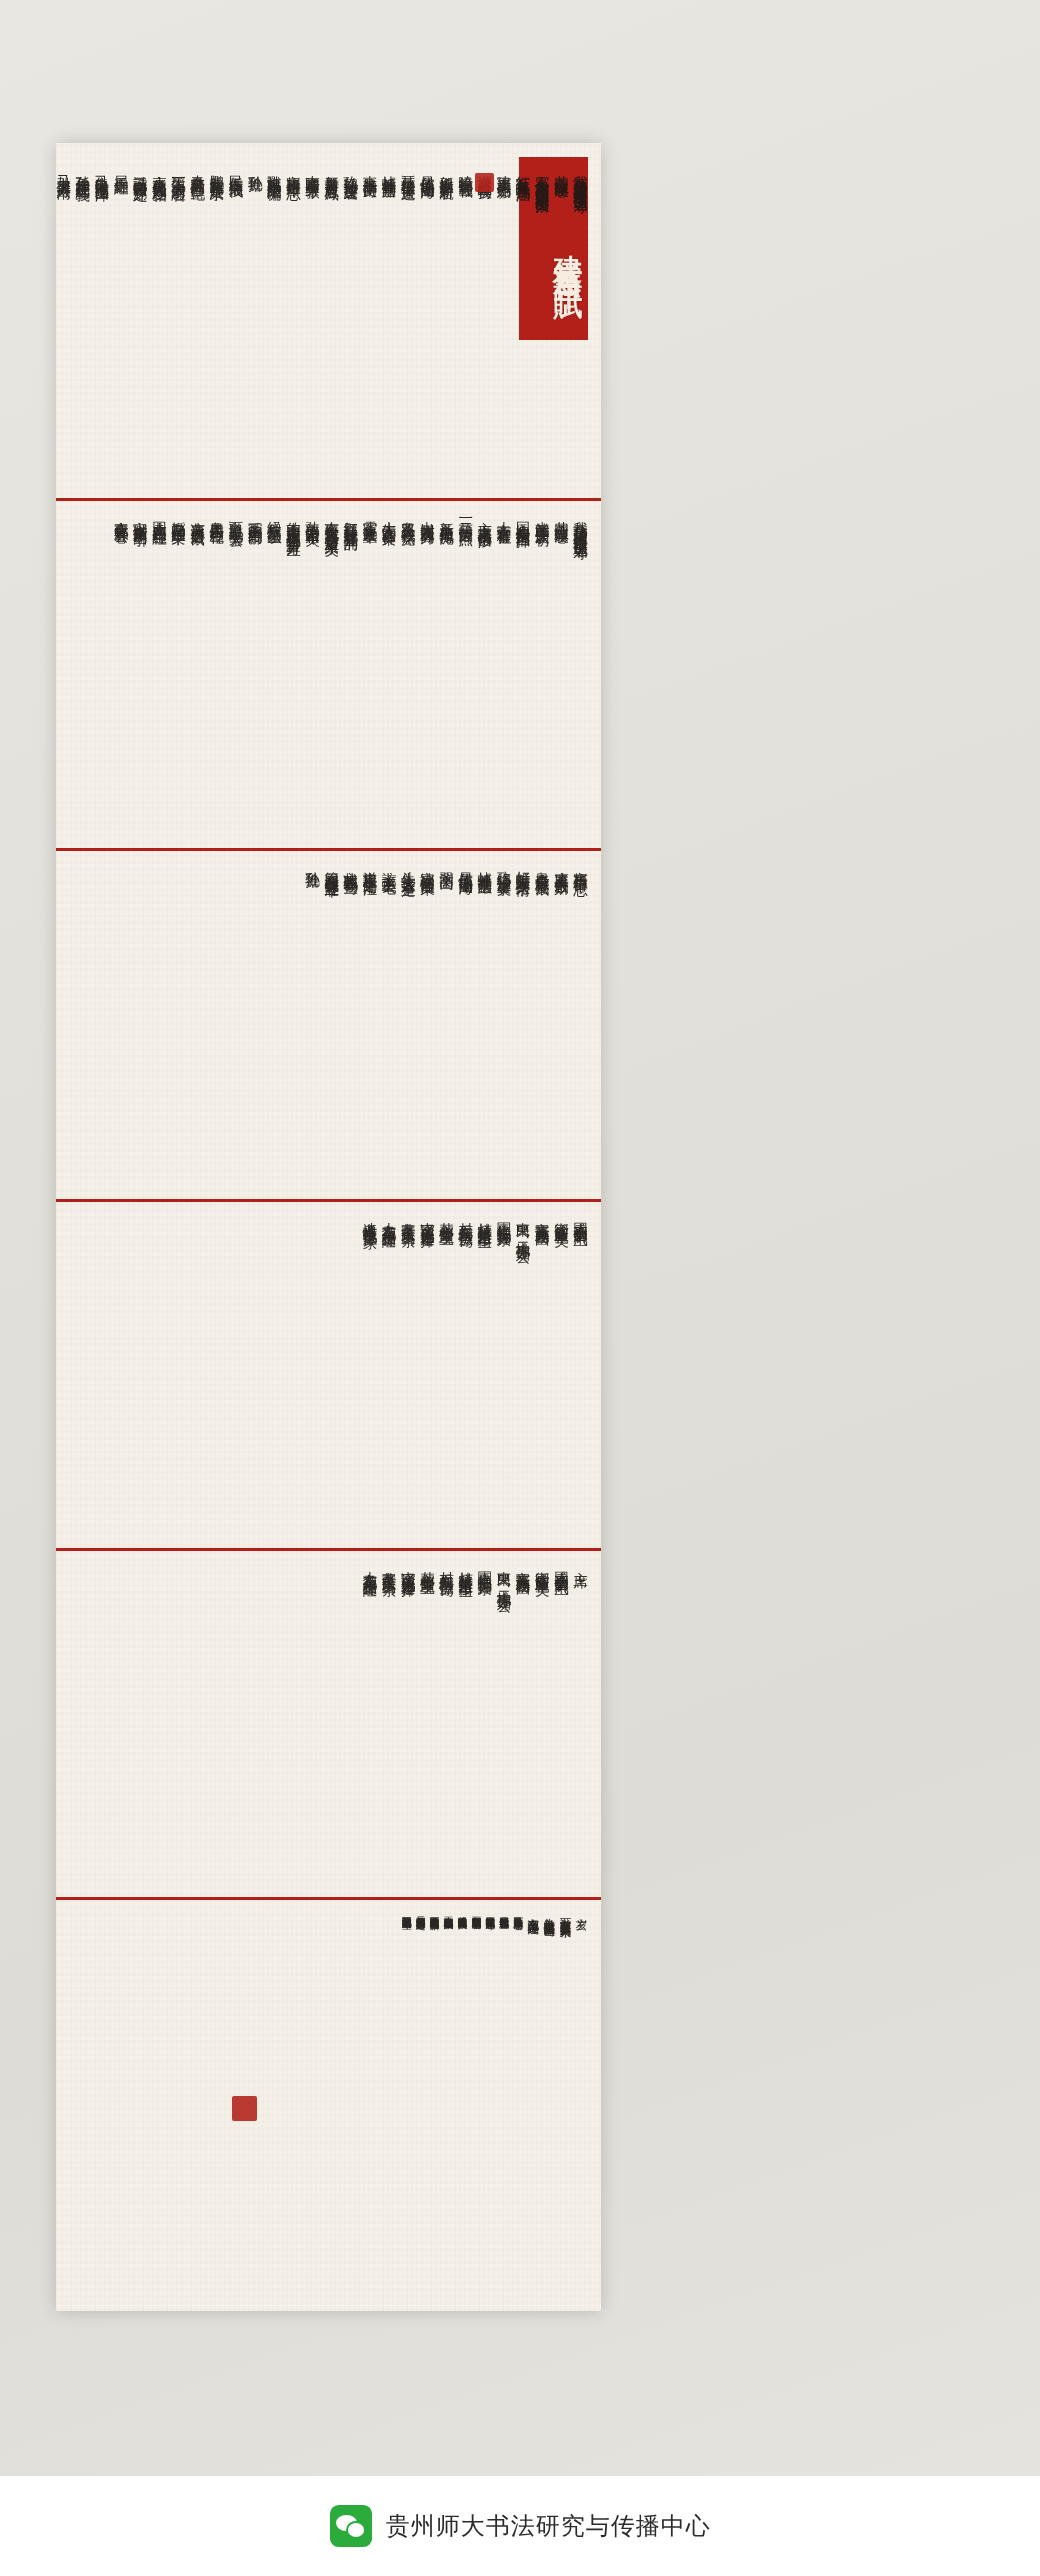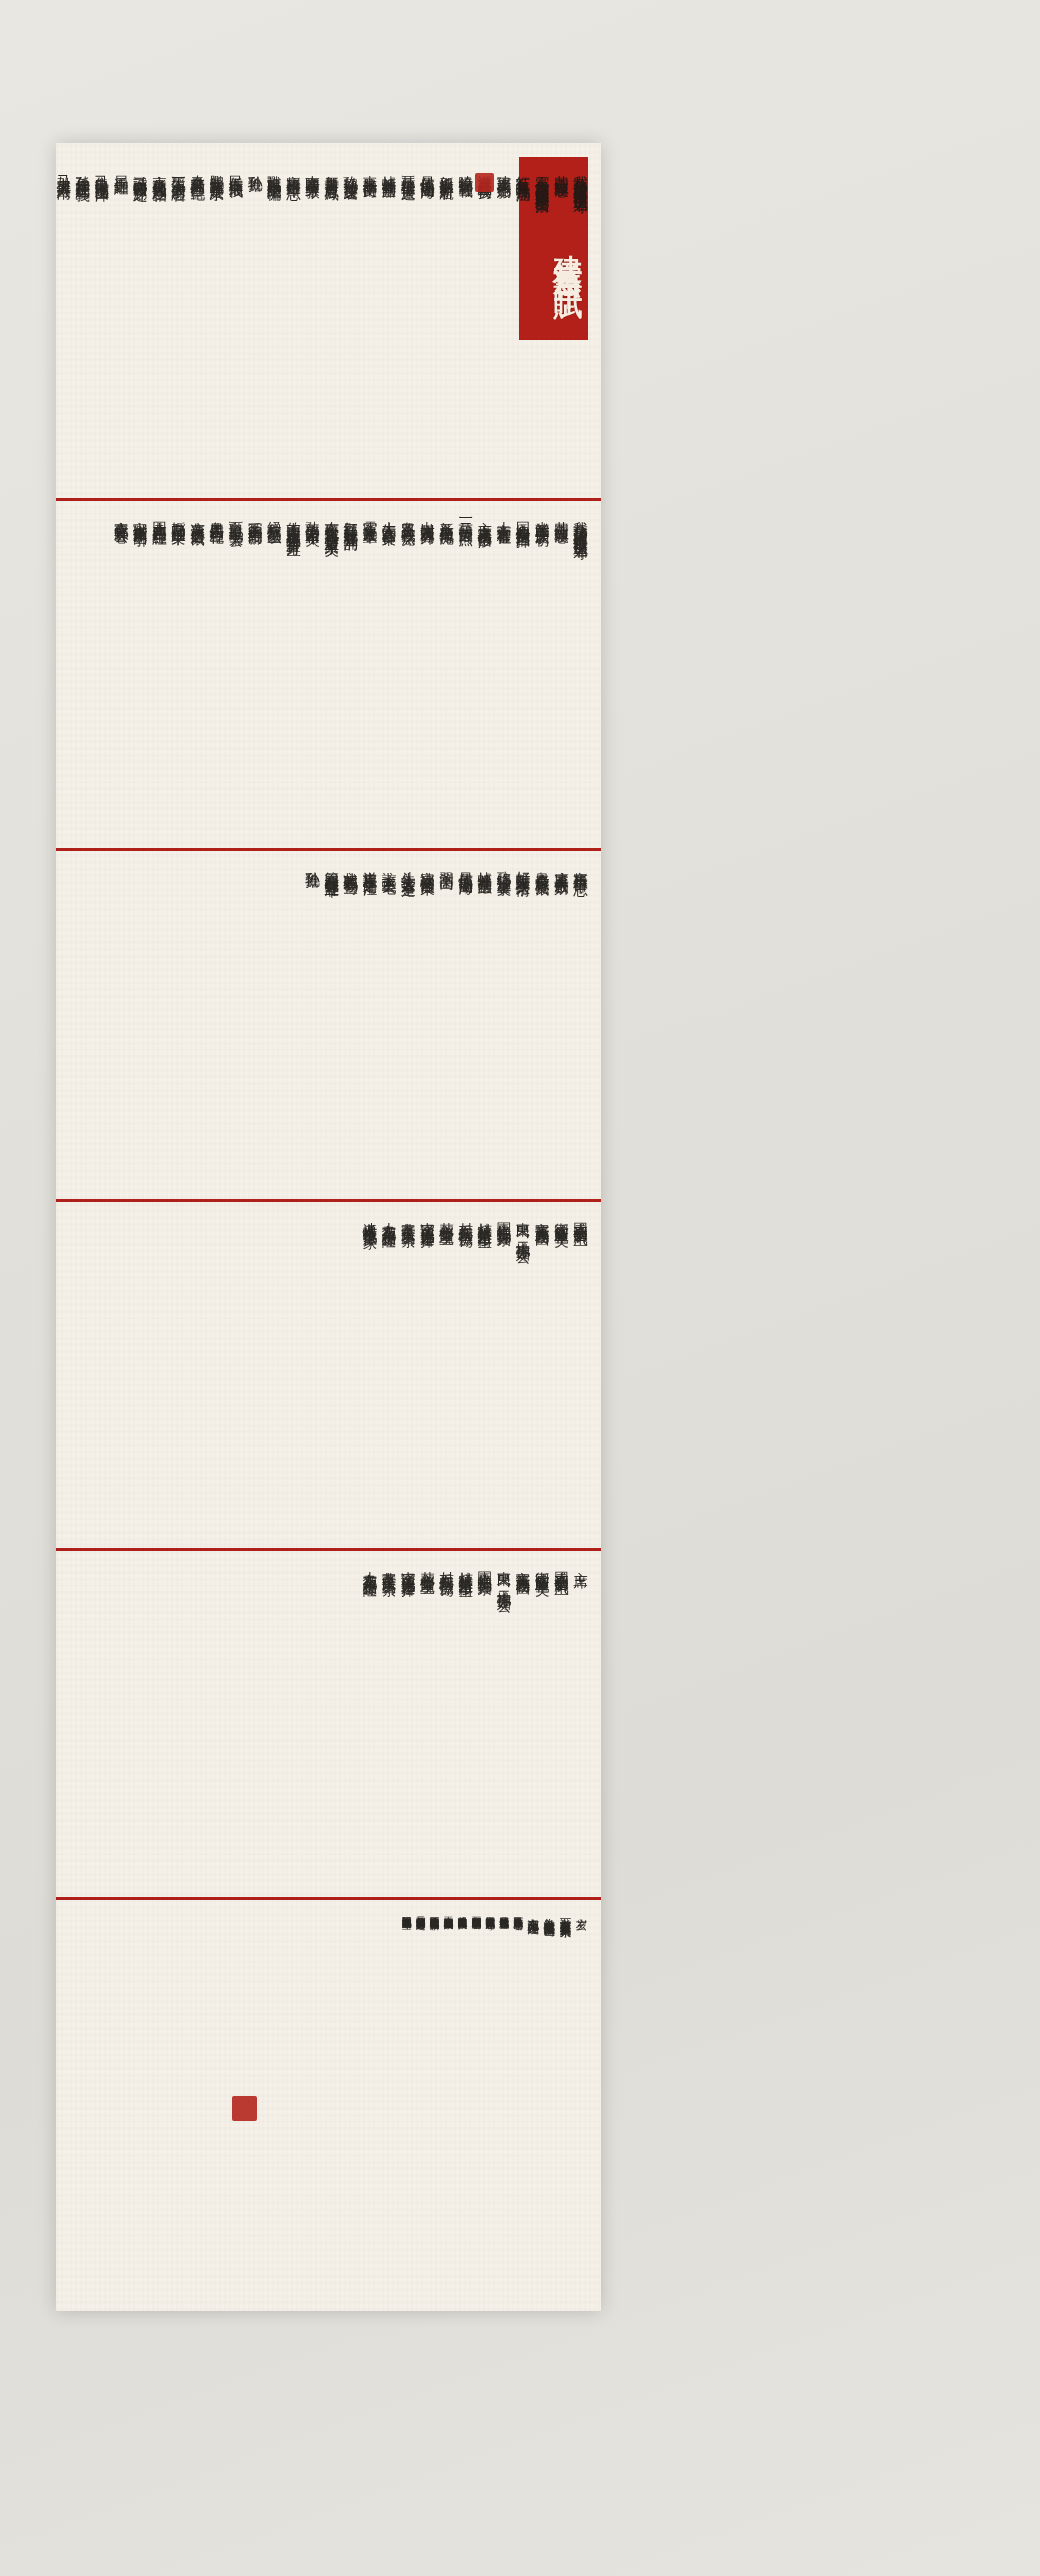--- a/index.html
+++ b/index.html
@@ -330,14 +330,18 @@
 
     <div class="colophon">
       <div class="col">四月初二</div>
       <div class="col">周敏</div>
     </div>
   </div>
 
   <div class="seal small" id="seal-top"></div>
   <div class="seal" id="seal-bottom"></div>
 
+  <div class="footer">
+    <div class="wechat-badge"></div>
+    <div class="footer-text">贵州师大书法研究与传播中心</div>
+  </div>
 </div>
 
 
 </body></html>

